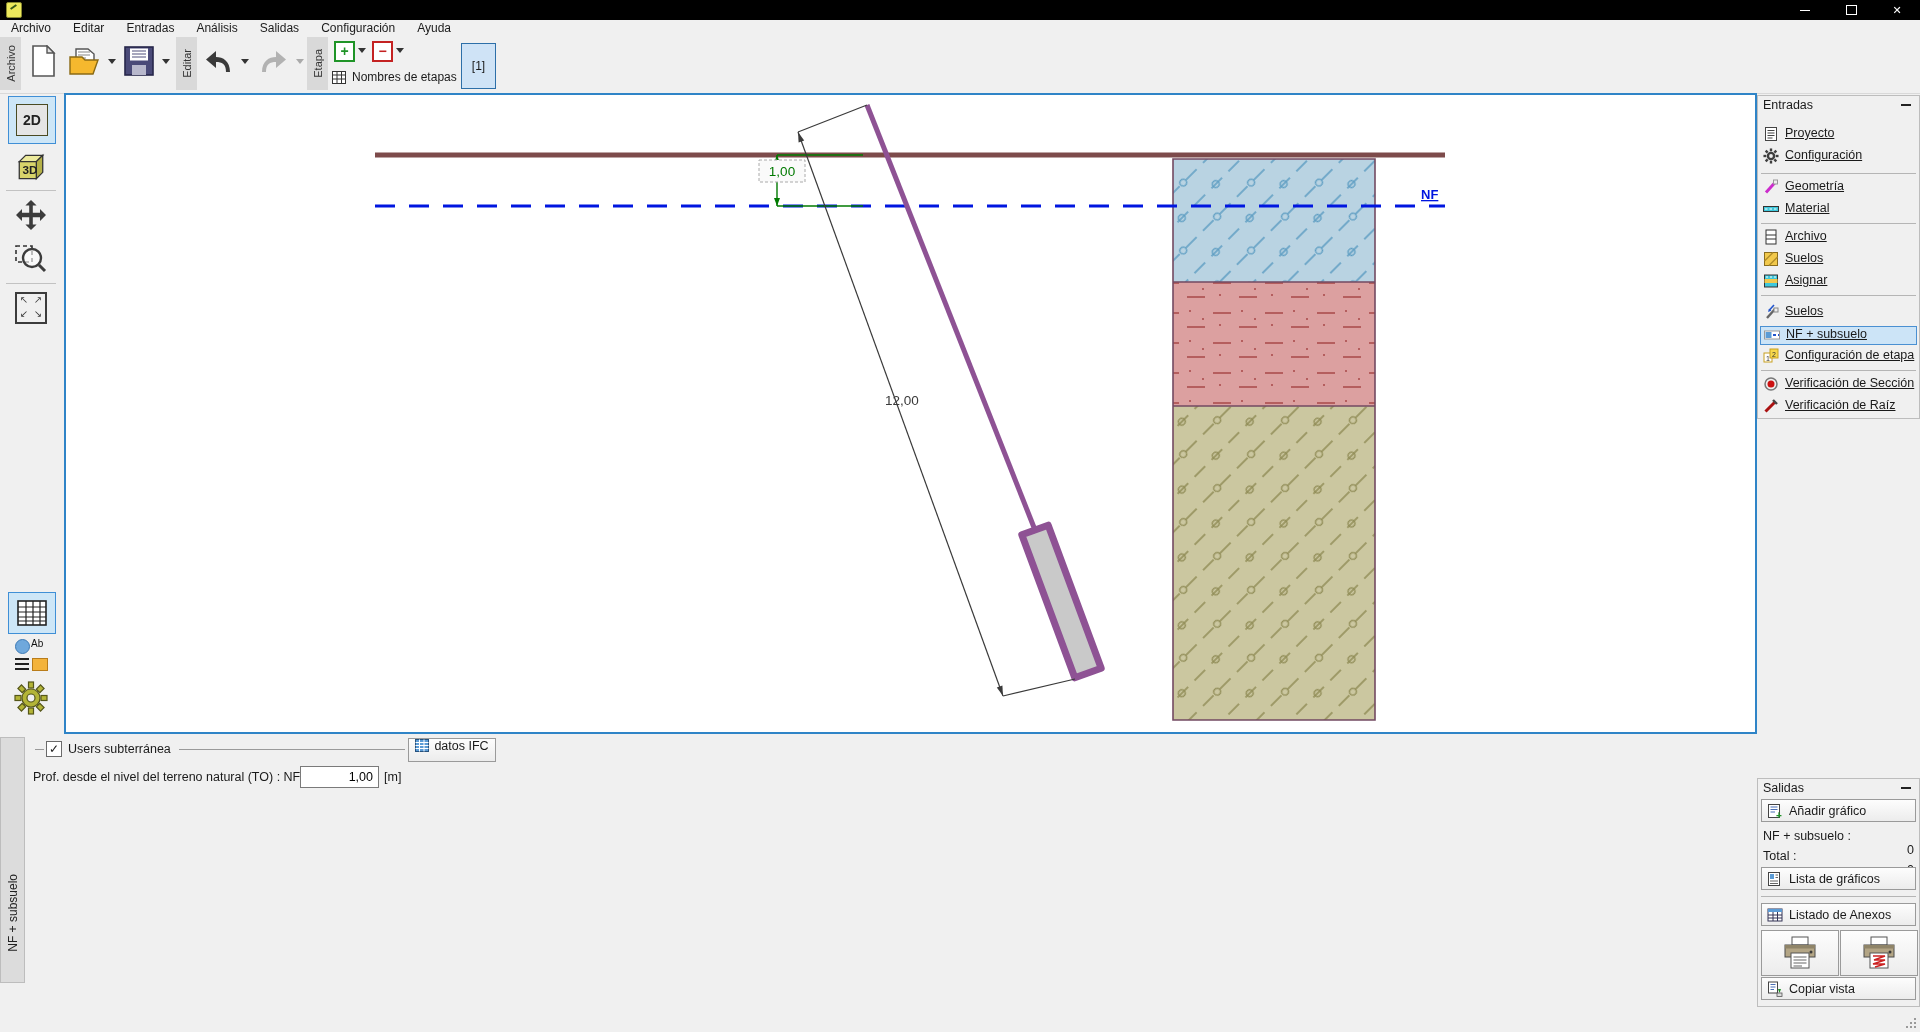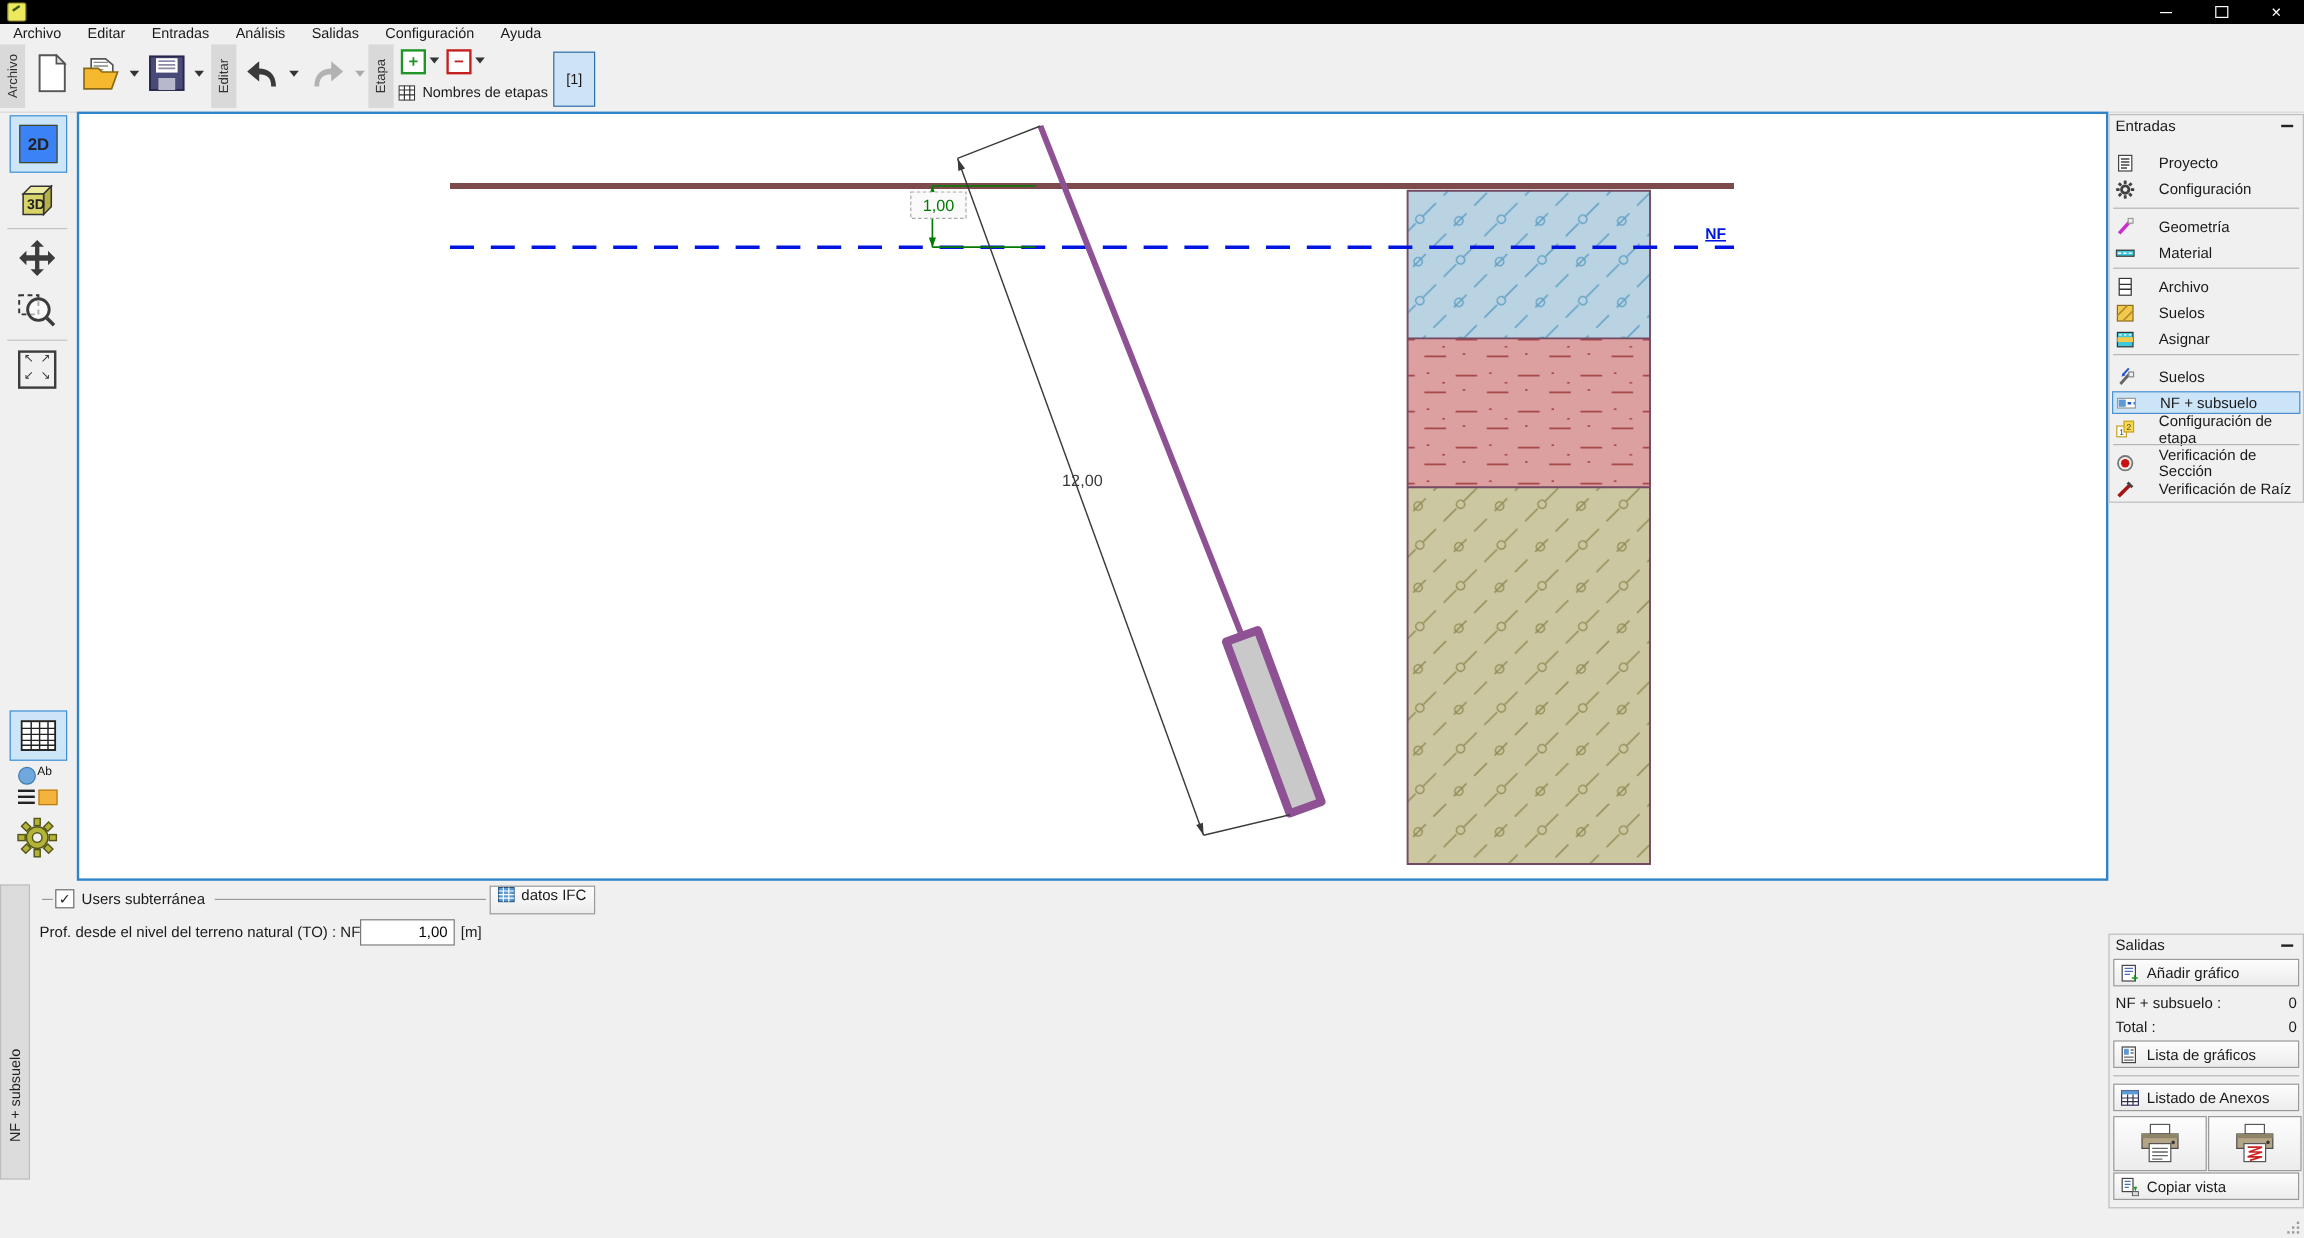--- a/index.html
+++ b/index.html
@@ -36,51 +36,51 @@
   .mini-sq.plus{border:2px solid #1f9427;color:#1f9427;}
   .mini-sq.minus{border:2px solid #c42222;color:#c42222;}
   .names-row{position:absolute;left:332px;top:32px;height:20px;display:flex;align-items:center;gap:6px;
              font-size:12px;}
   .stage-tab{position:absolute;left:461px;top:8px;width:33px;height:44px;background:#cfe3f6;
              border:1px solid #2d6fa8;display:flex;align-items:center;justify-content:center;font-size:12px;}
   
   .ltool{position:absolute;left:8px;width:46px;display:flex;align-items:center;justify-content:center;}
   .ltool.sel{background:#cde6f7;border:1.5px solid #3f8fd6;}
   .lt-div{position:absolute;left:6px;width:50px;border-top:1px solid #c2c2c2;}
-  .badge2d{width:30px;height:30px;background:#3b82f6;border:1.5px solid #4a4a22;display:flex;
+  .badge2d{width:30px;height:30px;background:#e5e5e5;border:1.5px solid #4a4a22;display:flex;
            align-items:center;justify-content:center;font-size:14px;font-weight:bold;color:#222;}
   .fitbox{width:28px;height:28px;border:2px solid #3c3c3c;display:grid;grid-template-columns:1fr 1fr;
           font-size:10px;color:#3c3c3c;line-height:12px;text-align:center;}
   .ab-box{width:34px;height:34px;position:relative;font-size:10px;text-decoration:underline;}
   .ab-box .dot{position:absolute;left:1px;top:1px;width:13px;height:13px;border-radius:50%;
                background:#6fa8dc;border:1px solid #3d7ab5;}
   .ab-box .ab{position:absolute;left:17px;top:0px;color:#111;}
   .ab-box .l1,.ab-box .l2,.ab-box .l3{position:absolute;left:1px;width:14px;height:2px;background:#222;}
   .ab-box .l1{top:20px}.ab-box .l2{top:25px}.ab-box .l3{top:30px}
   .ab-box .orange{position:absolute;left:18px;top:20px;width:14px;height:11px;background:#f3b33c;
                   border:1px solid #b97c1a;}
   
   .canvas-frame{position:absolute;left:64px;top:93px;width:1693px;height:641px;background:#fff;
                 border:2px solid #2f84c7;box-sizing:border-box;}
   
   .panel{position:absolute;left:1757px;width:161px;background:#f0f0f0;border:1px solid #bdbdbd;
          font-size:12.5px;}
   .p-head{position:absolute;left:0;top:0;right:0;height:17px;display:flex;align-items:center;}
   .p-head b{font-weight:normal;padding-left:5px;}
   .dash-btn{margin-left:auto;margin-right:8px;width:10px;height:2px;background:#222;}
-  .e-row{position:absolute;left:2px;right:2px;height:19px;display:flex;align-items:center;gap:20px;
-         padding-left:3px;box-sizing:border-box;}
+  .e-row{position:absolute;left:2px;right:2px;height:19px;display:flex;align-items:flex-start;gap:6px;
+         padding-left:3px;box-sizing:border-box;text-decoration:underline;}
   .e-row.sel{background:#cce4f7;border:1px solid #4a90d2;}
   .e-div{position:absolute;left:3px;right:3px;border-top:1px solid #b5b5b5;}
   .icon16{width:16px;height:16px;flex:0 0 16px;display:inline-block;}
   
   .sbtn{position:absolute;left:3px;right:3px;height:23px;border:1px solid #9a9a9a;
         background:linear-gradient(#fdfdfd,#ececec);display:flex;align-items:center;gap:6px;
         padding-left:5px;box-sizing:border-box;font-size:12.5px;}
-  .s-row{position:absolute;left:5px;right:5px;height:16px;display:flex;}
+  .s-row{position:absolute;left:5px;right:5px;height:16px;display:flex;flex-direction:column;}
   .s-row .val{margin-left:auto;}
   .print-btn{position:absolute;width:76px;height:44px;border:1px solid #9a9a9a;
              background:linear-gradient(#fdfdfd,#ececec);display:flex;align-items:center;justify-content:center;}
   
   .bottom-panel{position:absolute;left:27px;top:737px;width:1720px;height:62px;font-size:12.5px;}
   .gw-line{position:absolute;top:12px;border-top:1px solid #9a9a9a;}
   .cbx{position:absolute;left:19px;top:4px;width:14px;height:14px;background:#fff;border:1px solid #6a6a6a;
        display:flex;align-items:center;justify-content:center;font-size:12px;color:#222;line-height:14px;}
   .gw-label{position:absolute;left:41px;top:5px;}
   .ifc-btn{position:absolute;left:381px;top:1px;width:86px;height:22px;border:1px solid #9a9a9a;

